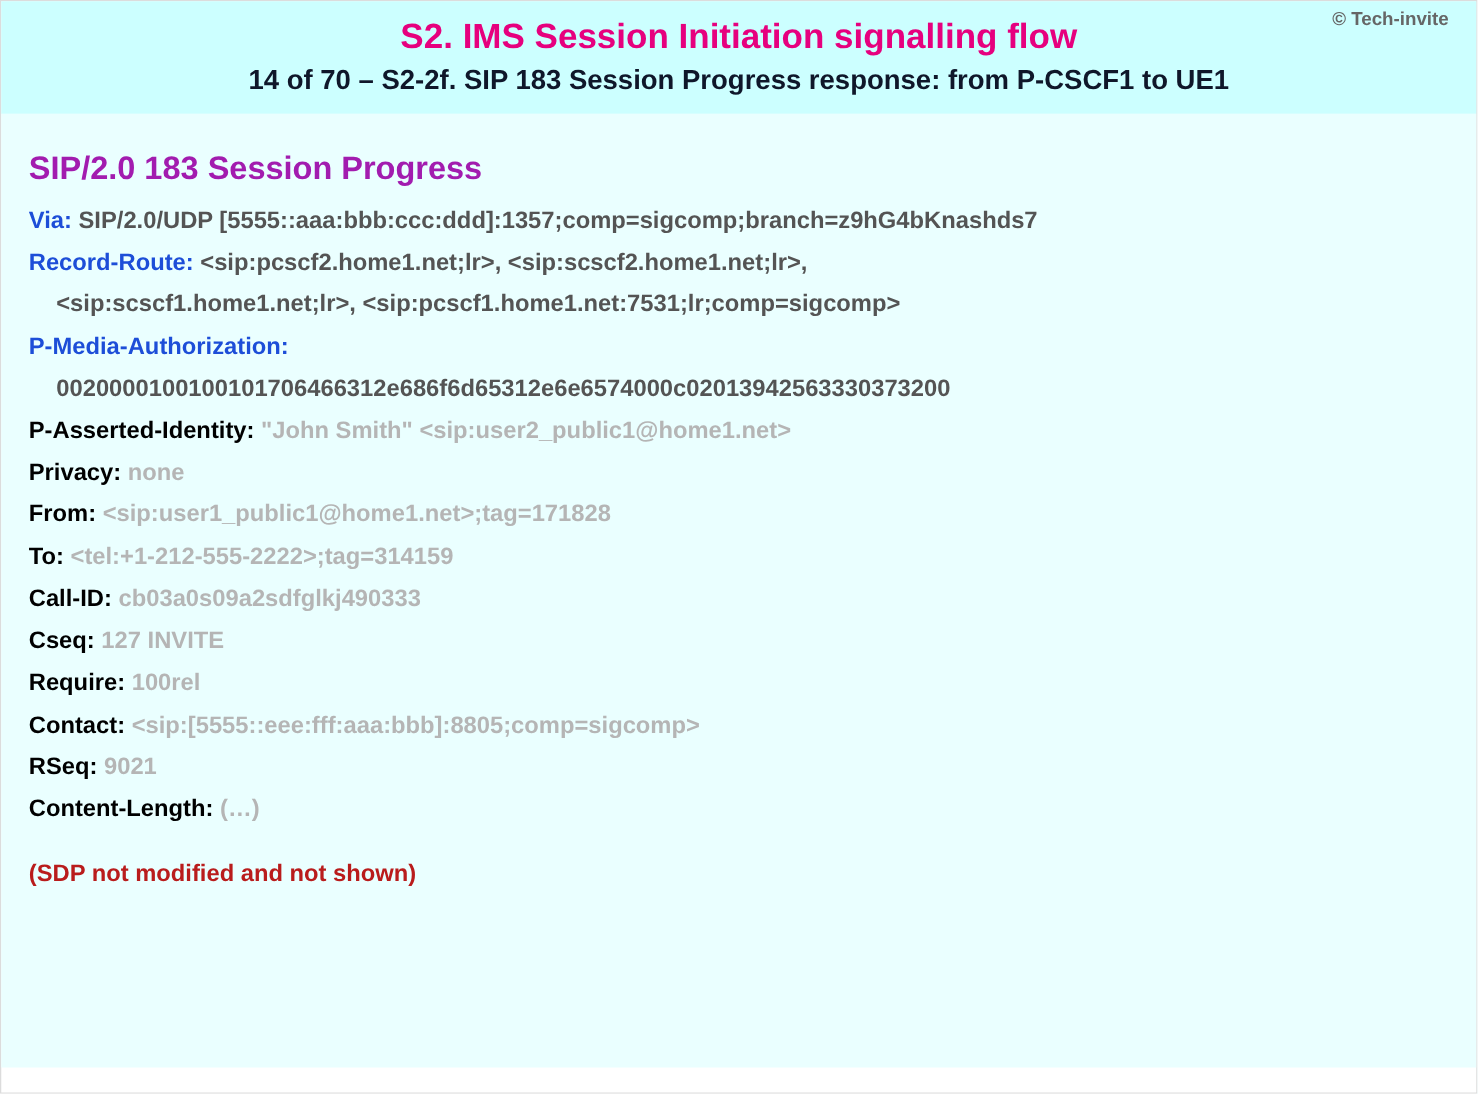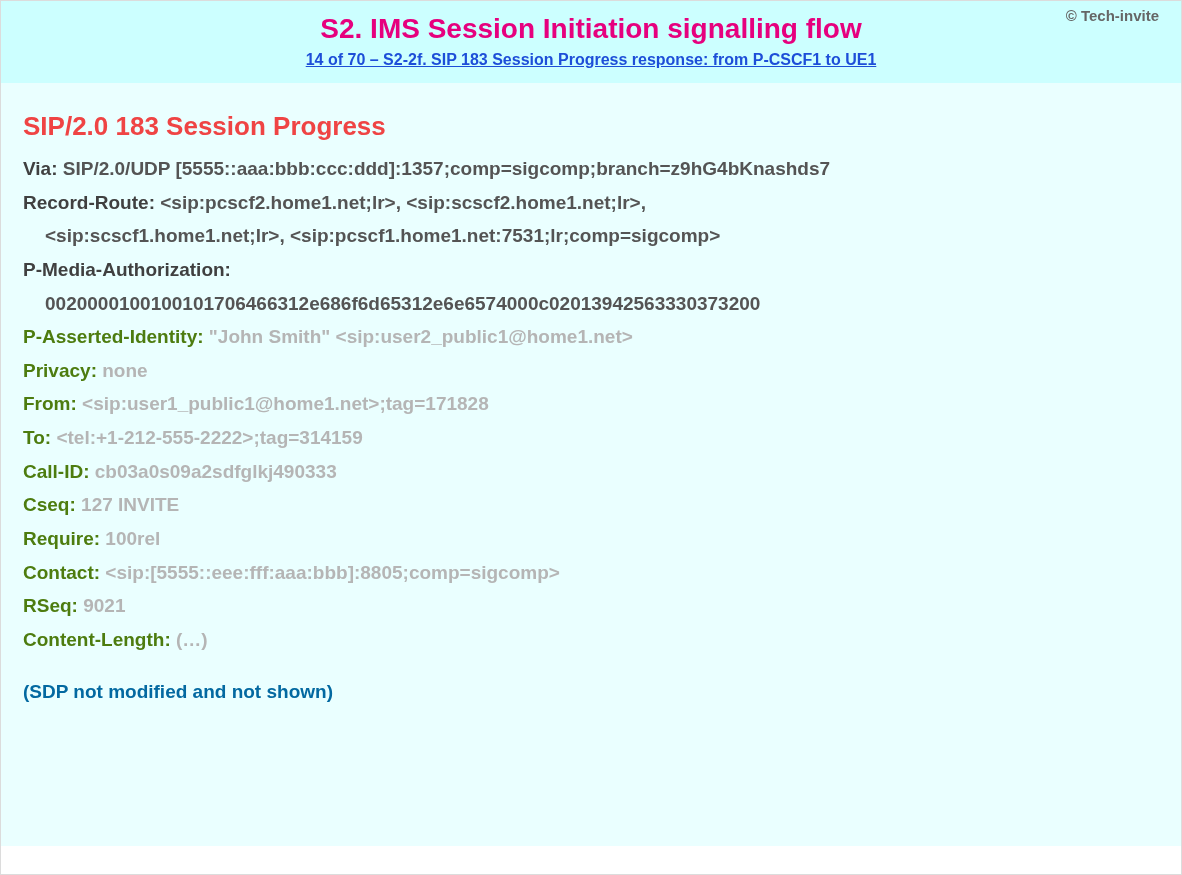--- a/index.html
+++ b/index.html
@@ -34,53 +34,52 @@
   }
   .title-main {
     color: #e6007e;
     font-size: 28px;
     font-weight: bold;
     margin: 2px 0 6px 0;
     font-family: Arial, sans-serif;
     text-align: center;
   }
   .title-sub {
-    color: #1d4ed8;
-    font-size: 16px;
+    color: #0f172a;
+    font-size: 22px;
     font-weight: bold;
     margin: 0;
-    text-decoration: underline;
   }
   .content {
     background: #eaffff;
     padding: 28px 22px 40px 22px;
     height: calc(100% - 110px);
     box-sizing: border-box;
   }
   .status-line {
-    color: #ef4444;
+    color: #a21caf;
     font-size: 26px;
     font-weight: bold;
     margin-bottom: 14px;
   }
   .row {
     font-size: 19px;
     font-weight: bold;
     line-height: 1.35;
     margin: 8px 0;
   }
   .row-indent {
     padding-left: 22px;
   }
-  .hn-blue { color: #404040; }
+  .hn-blue { color: #1d4ed8; }
   .hv-dark { color: #545454; margin-top: 15px; }
-  .hn-soft { color: #4d7c0f; }
+  .hn-soft { color: #000000; }
   .hv-soft { color: #b5b5b5; }
   .note {
-    color: #0369a1;
+    color: #b91c1c;
     font-size: 19px;
     font-weight: bold;
     margin-top: 28px;
   }
 </style>
 </head>
 <body>
 
 <div class="page">
 

